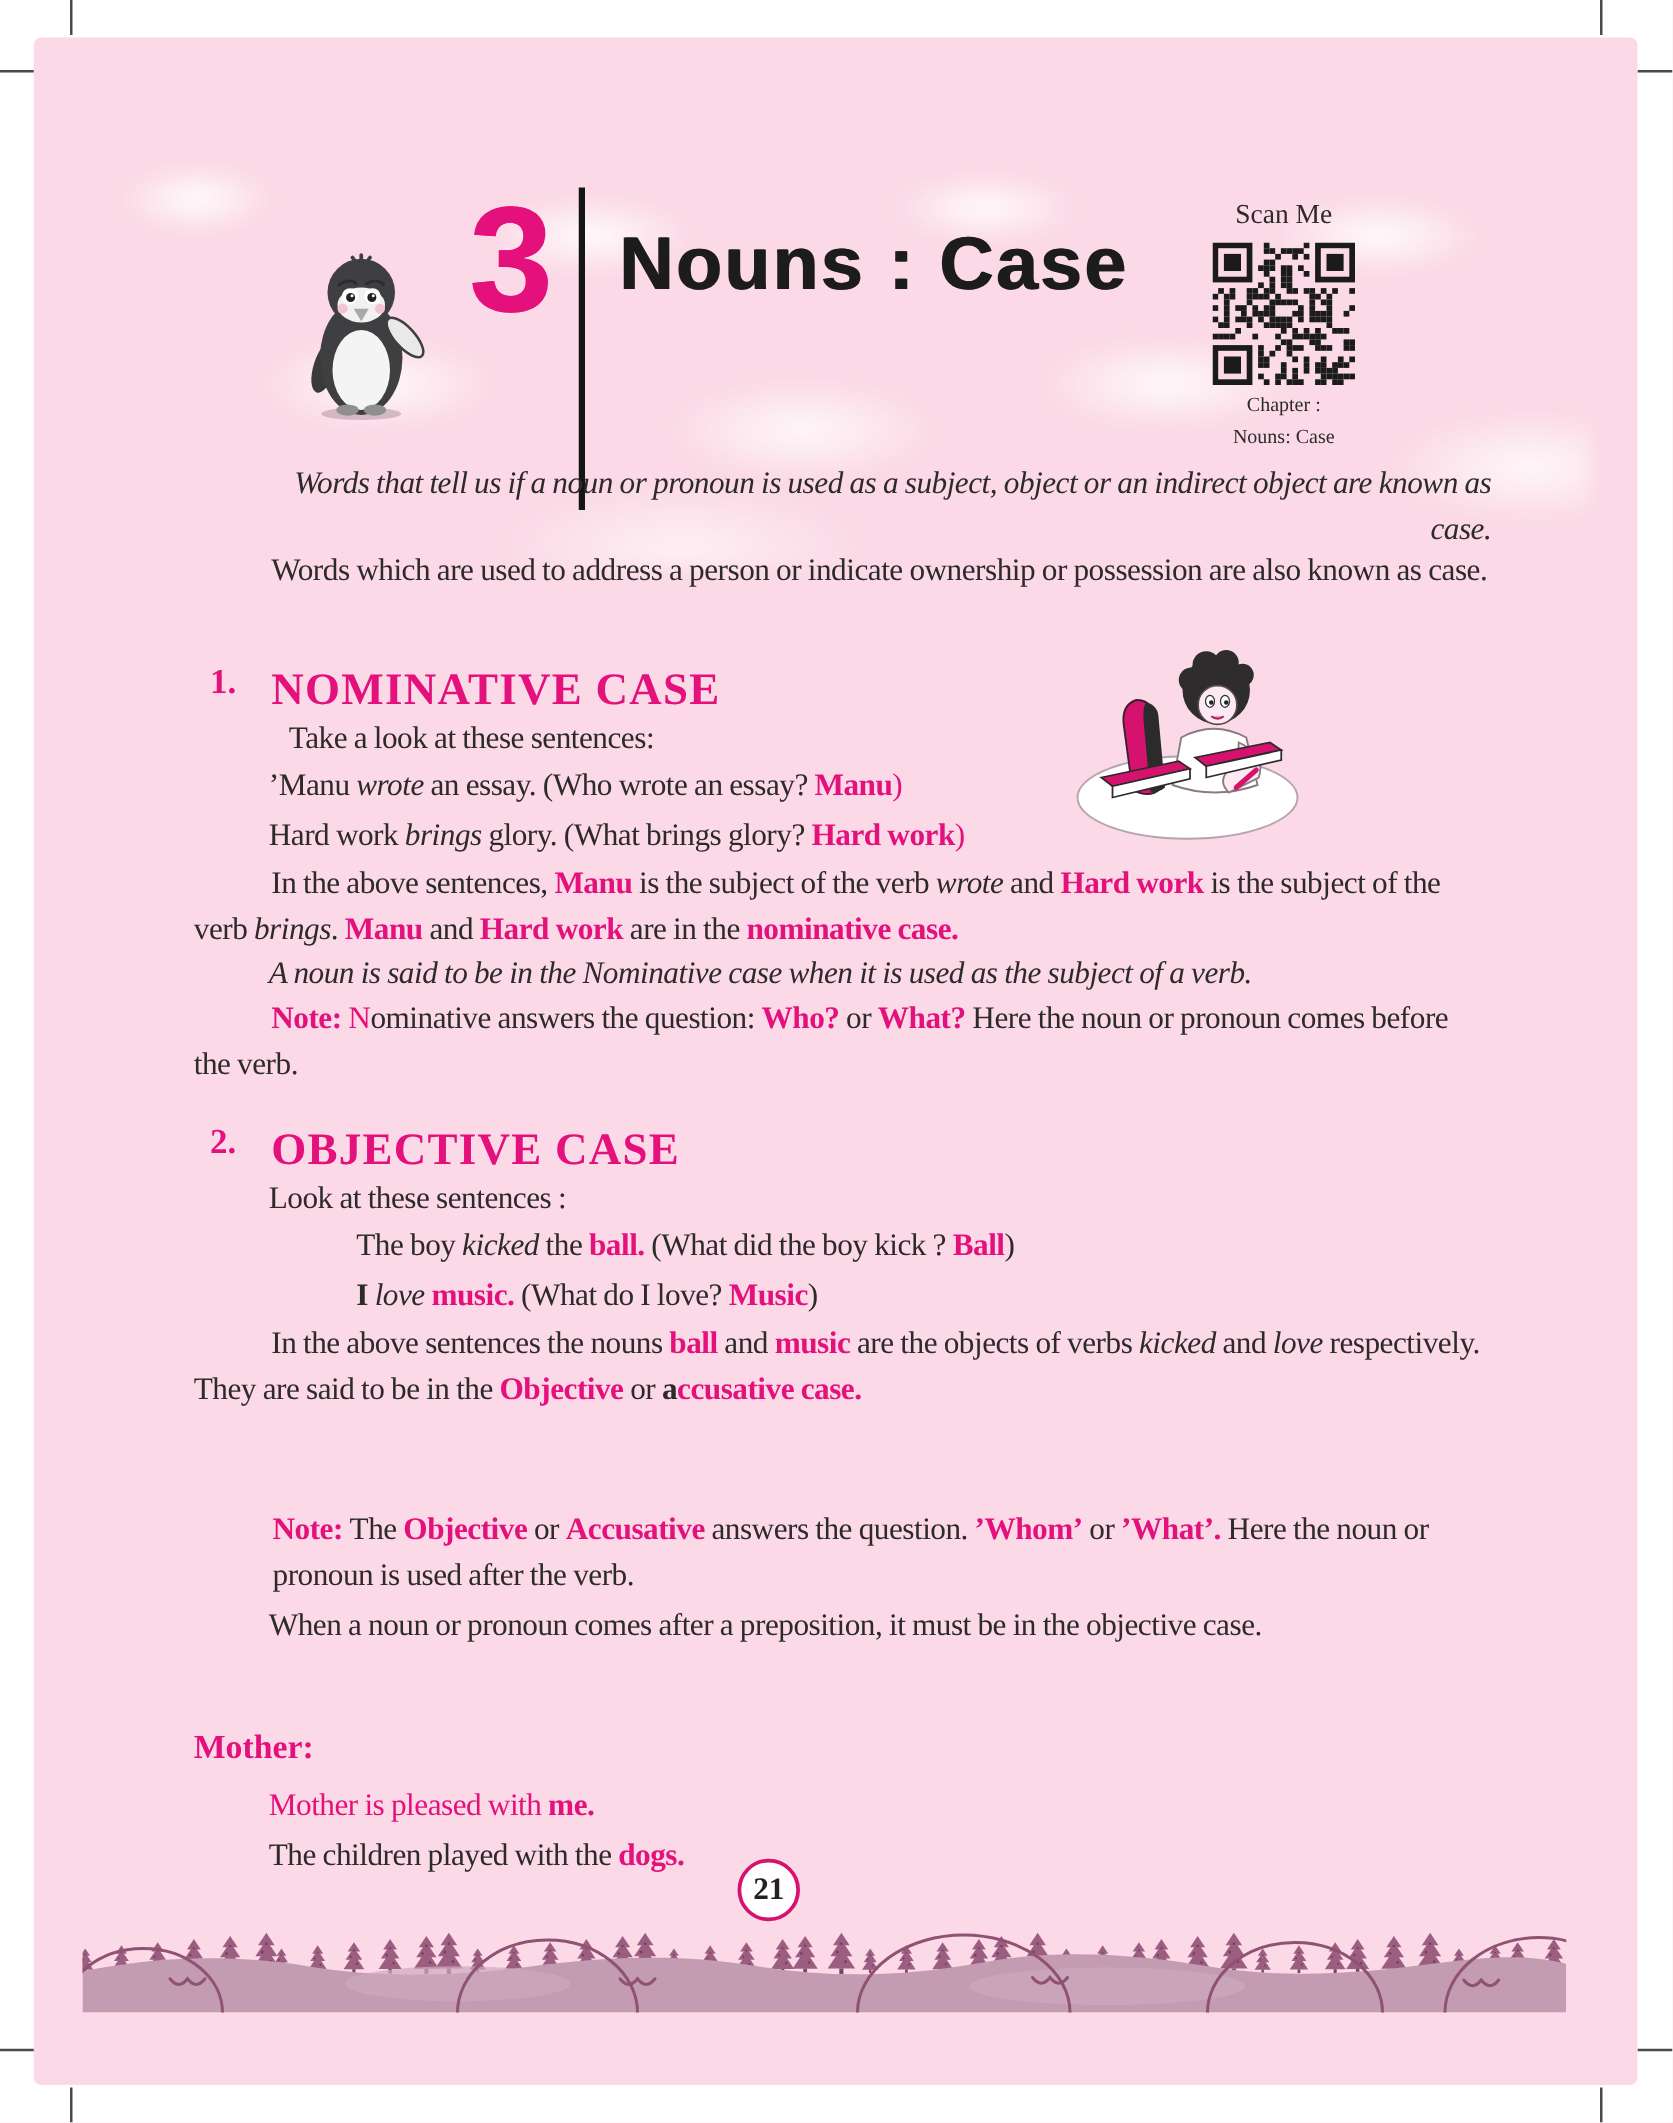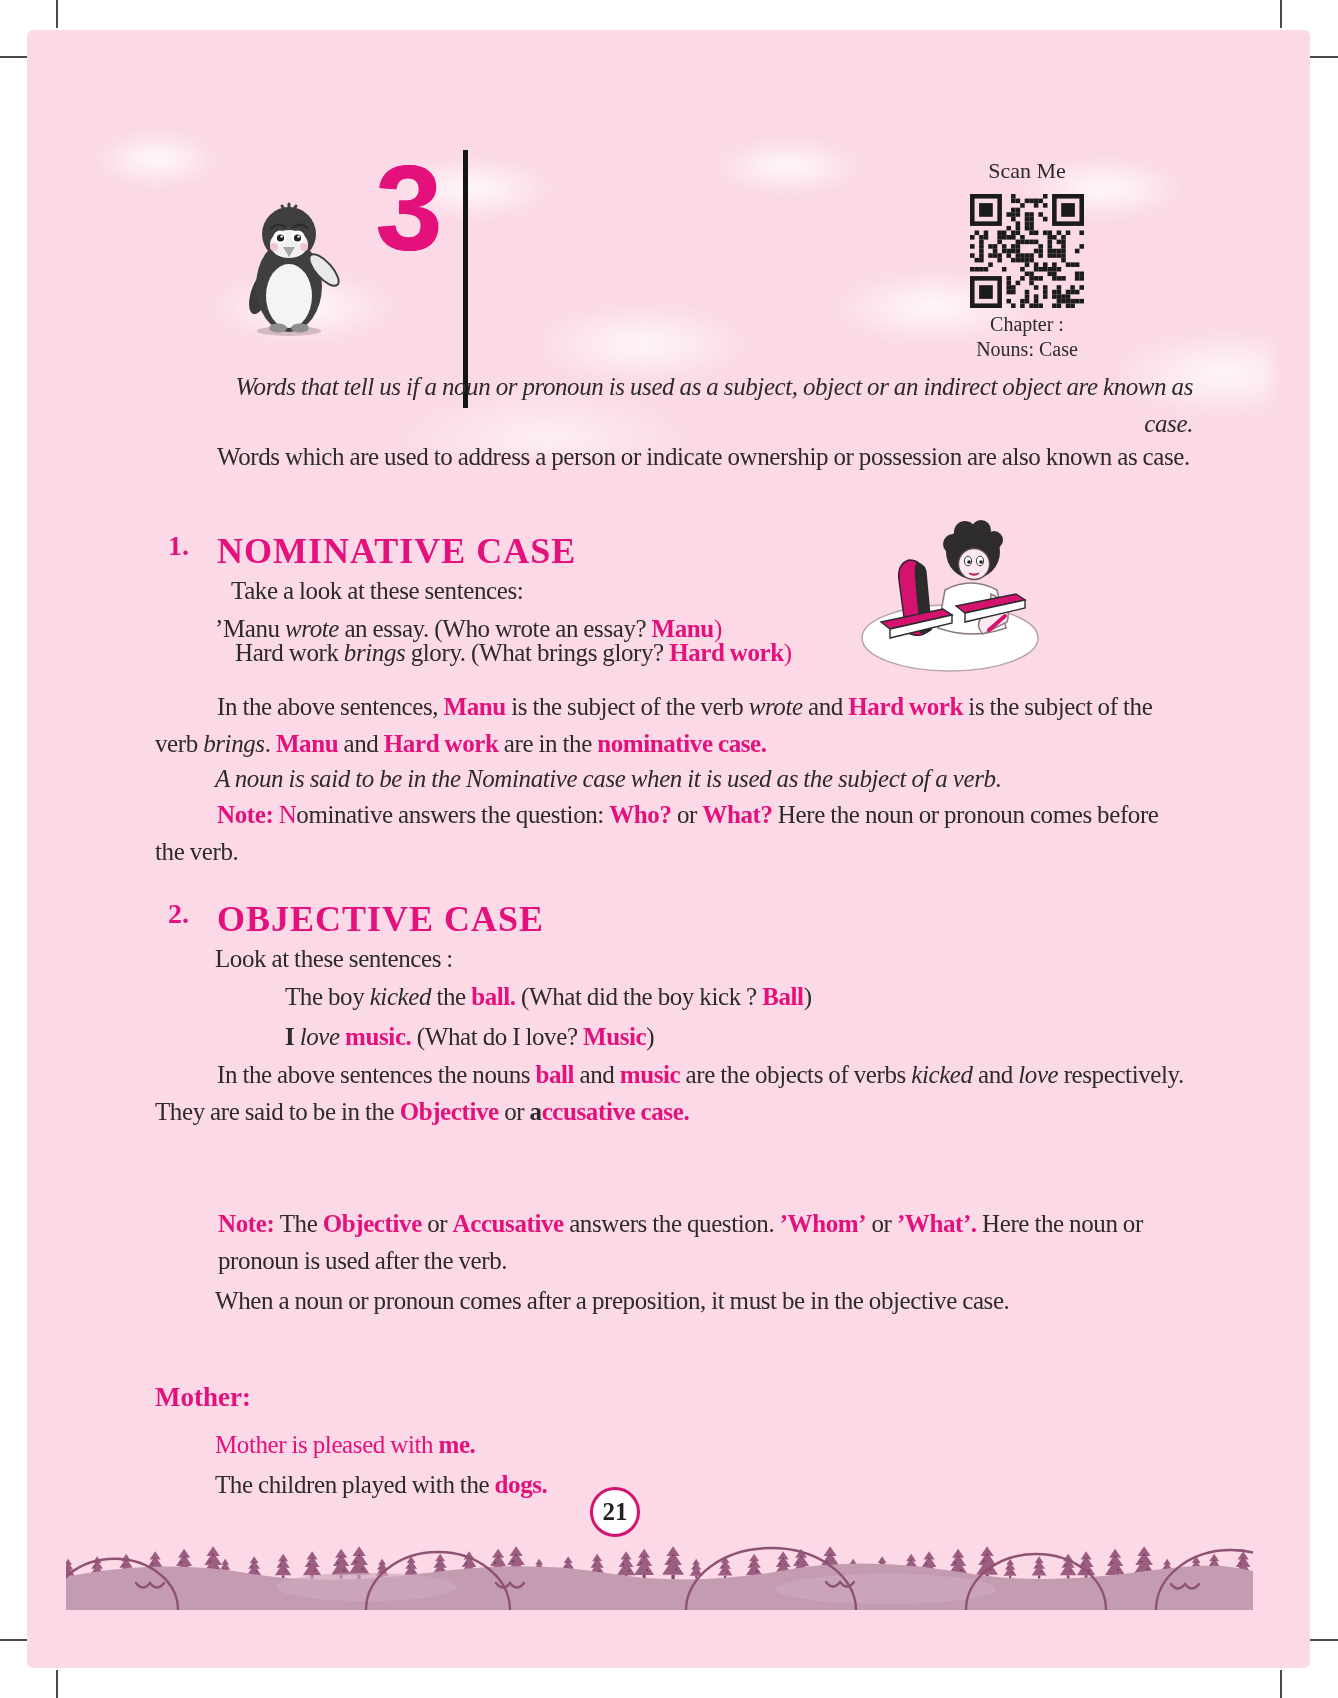--- a/index.html
+++ b/index.html
@@ -34,21 +34,21 @@
   
   .chapter-num{left:348px;top:118px;font-family:"Liberation Sans",sans-serif;
     font-weight:bold;font-size:120px;line-height:1;color:var(--accent);
     text-shadow:1px 0 0 currentColor;}
   .divider{left:436px;top:120px;width:5px;height:258px;background:#151515;}
   .page-title{left:468px;top:146px;font-family:"Liberation Sans",sans-serif;
     font-weight:bold;font-size:60px;color:#1c1c1c;letter-spacing:2px;
     text-shadow:1.2px 0 0 currentColor;}
   .scanme{left:920px;top:128px;width:160px;text-align:center;font-size:22px;}
   .qr{left:943px;top:164px;width:114px;height:114px;}
-  .qrcap{left:910px;top:282px;width:180px;text-align:center;font-size:20px;line-height:25px;}
+  .qrcap{left:910px;top:282px;width:180px;text-align:center;font-size:16px;line-height:25px;}
 
   
   .p{font-size:25px;line-height:37px;letter-spacing:-0.4px;word-spacing:-0.5px;}
   .italic{font-style:italic;}
   .indent{text-indent:62px;}
   .seg-i{font-style:italic;}
   .seg-b{font-weight:bold;}
   .seg-m{color:var(--accent);}
   .sec-num{font-weight:bold;font-size:28px;color:var(--accent);}
   .sec-title{font-weight:bold;font-size:36px;color:var(--accent);letter-spacing:1px;}
@@ -97,20 +97,21 @@
     <circle cx="36" cy="49" r="4" fill="#f3c3d3"></circle>
       <circle cx="66" cy="49" r="4" fill="#f3c3d3"></circle>
     <path d="M45,49 L57,49 L51,59 Z" fill="#a8a8aa"></path>
     <ellipse cx="86" cy="72" rx="8" ry="20" fill="#e9e9e9" stroke="#3f3f42" stroke-width="2" transform="rotate(-42 86 72)"></ellipse>
     <ellipse cx="40" cy="130" rx="9" ry="4.5" fill="#8f8f91"></ellipse>
     <ellipse cx="62" cy="130" rx="9" ry="4.5" fill="#8f8f91"></ellipse>
   </svg>
 
   <div class="abs chapter-num">3</div>
   <div class="abs divider"></div>
+  <div class="abs page-title">Nouns : Case</div>
 
   <div class="abs scanme">Scan Me</div>
   <svg class="abs qr" id="qr-svg" viewBox="0 0 25 25">
       <rect x="0" y="0" width="7" height="7" fill="#1b1b1b"></rect>
       <rect x="1" y="1" width="5" height="5" fill="#fbd9e6"></rect>
       <rect x="2" y="2" width="3" height="3" fill="#1b1b1b"></rect>
       <rect x="18" y="0" width="7" height="7" fill="#1b1b1b"></rect>
       <rect x="19" y="1" width="5" height="5" fill="#fbd9e6"></rect>
       <rect x="20" y="2" width="3" height="3" fill="#1b1b1b"></rect>
       <rect x="0" y="18" width="7" height="7" fill="#1b1b1b"></rect>
@@ -315,21 +316,21 @@
     <div>Nouns: Case</div>
   </div>
 
   <div class="abs p italic indent" style="left:128px;top:338px;width:1038px;text-align:right;">Words that tell us if a noun or pronoun is used as a subject, object or an indirect object are known as case.</div>
   <div class="abs p indent" style="left:128px;top:408px;width:1038px;">Words which are used to address a person or indicate ownership or possession are also known as case.</div>
 
   <div class="abs sec-num" style="left:141px;top:500px;">1.</div>
   <div class="abs sec-title" style="left:190px;top:500px;">NOMINATIVE CASE</div>
   <div class="abs p" style="left:204px;top:542px;">Take a look at these sentences:</div>
   <div class="abs p" style="left:188px;top:580px;"><span>’Manu </span><span class="seg-i">wrote</span><span> an essay. (Who wrote an essay? </span><span class="seg-b seg-m">Manu</span><span class="seg-m">)</span></div>
-  <div class="abs p" style="left:188px;top:604px;margin-left:20px;"><span>Hard work </span><span class="seg-i">brings</span><span> glory. (What brings glory? </span><span class="seg-b seg-m">Hard work</span><span class="seg-m">)</span></div>
+  <div class="abs p" style="left:188px;top:620px;"><span>Hard work </span><span class="seg-i">brings</span><span> glory. (What brings glory? </span><span class="seg-b seg-m">Hard work</span><span class="seg-m">)</span></div>
   <div class="abs p indent" style="left:128px;top:658px;width:1038px;"><span>In the above sentences, </span><span class="seg-b seg-m">Manu</span><span> is the subject of the verb </span><span class="seg-i">wrote</span><span> and </span><span class="seg-b seg-m">Hard work</span><span> is the subject of the verb </span><span class="seg-i">brings</span><span>. </span><span class="seg-b seg-m">Manu</span><span> and </span><span class="seg-b seg-m">Hard work</span><span> are in the </span><span class="seg-b seg-m">nominative case.</span></div>
   <div class="abs p italic" style="left:188px;top:730px;width:1000px;">A noun is said to be in the Nominative case when it is used as the subject of a verb.</div>
   <div class="abs p indent" style="left:128px;top:766px;width:1038px;"><span class="seg-b seg-m">Note: </span><span class="seg-m">N</span><span>ominative answers the question: </span><span class="seg-b seg-m">Who?</span><span> or </span><span class="seg-b seg-m">What?</span><span> Here the noun or pronoun comes before the verb.</span></div>
 
   <svg class="abs boy" viewBox="0 0 190 175">
     <ellipse cx="97" cy="136" rx="88" ry="33" fill="#ffffff" stroke="#b5a3ad" stroke-width="1.5"></ellipse>
     <path d="M56,58 q-12,4 -10,20 l7,52 q14,7 22,-1 l-5,-55 q0,-16 -14,-16 Z" fill="#d6126f" stroke="#3a2030" stroke-width="1.5"></path>
     <path d="M64,60 q10,2 10,14 l5,54 q-6,5 -12,3 l-5,-55 q-1,-13 2,-16 Z" fill="#2b2b2b"></path>
     <path d="M92,88 q26,-14 52,0 l9,38 q-34,12 -68,0 Z" fill="#ffffff" stroke="#8a7a82" stroke-width="1.5"></path>
     <path d="M138,92 q22,10 16,28 l-24,12 q-8,-8 -2,-16 q10,-8 10,-24 Z" fill="#fde9f1" stroke="#8a7a82" stroke-width="1.5"></path>

